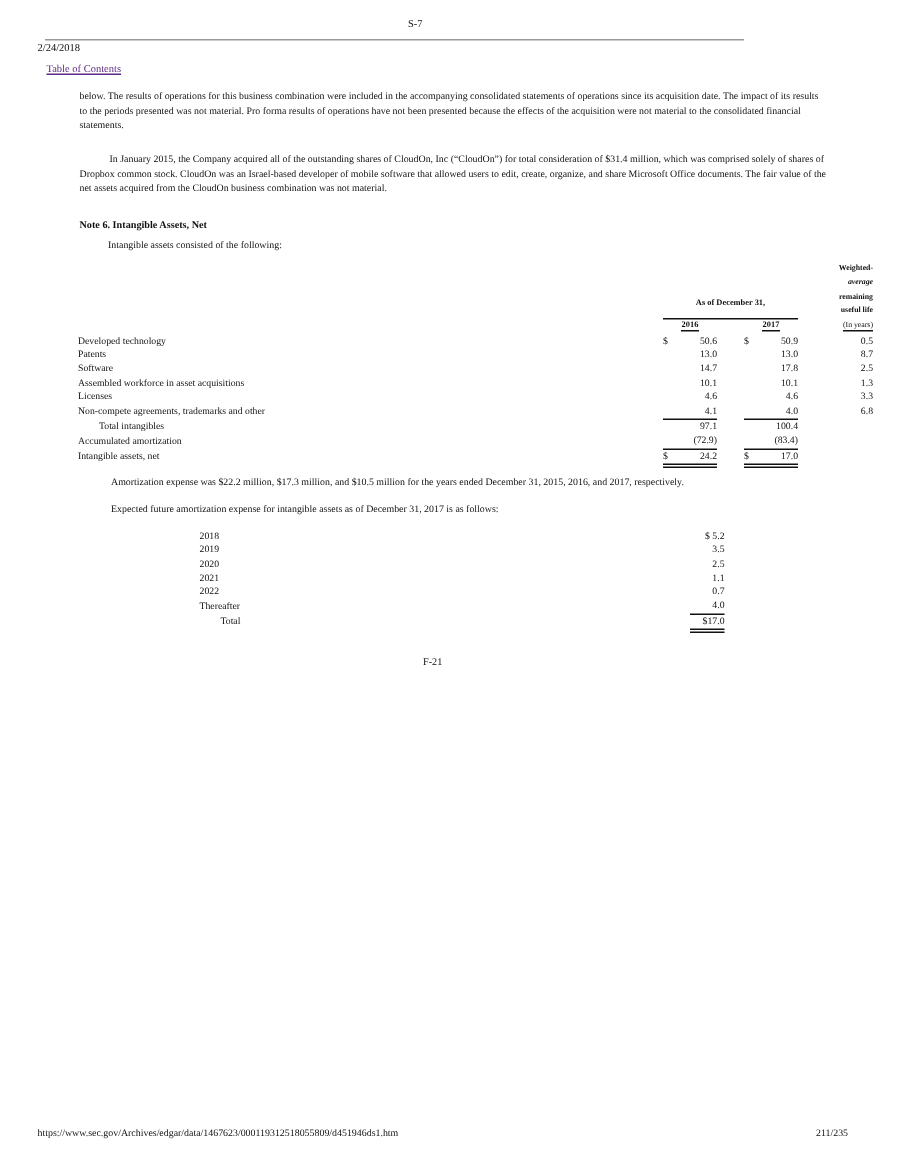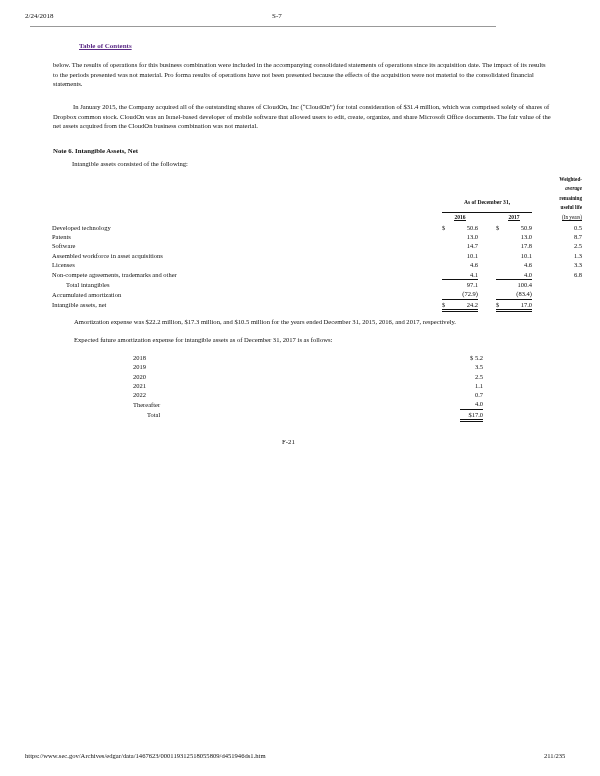--- a/index.html
+++ b/index.html
@@ -1,24 +1,24 @@
 <!DOCTYPE html>
 <html><head>
 <meta charset="utf-8">
 <style>
   html, body { margin: 0; padding: 0; background: #ffffff; }
   body {
     width: 600px; height: 776px; position: relative; overflow: hidden;
     font-family: "Liberation Serif", serif; color: #111;
   }
   .abs { position: absolute; }
-  .hdr-date { left: 25px; top: 12px; font-size: 7px; }
+  .hdr-date { left: 25px; top: 28px; font-size: 7px; }
   .hdr-title { left: 272px; top: 12px; font-size: 7px; }
   .hdr-rule { left: 30px; top: 26px; width: 466px; height: 0; border-top: 1px solid #999; }
-  .toc-link { left: 31px; top: 42px; font-size: 7px; font-weight: bold; color: #5b2a86; text-decoration: underline; margin-left: 48px; }
+  .toc-link { left: 31px; top: 42px; font-size: 7px; font-weight: normal; color: #5b2a86; text-decoration: underline; }
   .para { left: 53px; width: 498px; font-size: 6.6px; line-height: 9.6px; text-align: left; }
   .p1 { top: 60px; }
   .p2 { top: 102px; }
   .p2 .indent { display: inline-block; width: 20px; }
   .note-title { left: 53px; top: 147px; font-size: 6.8px; font-weight: bold; }
   .intro { left: 72px; top: 160px; font-size: 6.6px; }
 
   table.intang { position: absolute; left: 52px; top: 175px; border-collapse: collapse; font-size: 6.5px; }
   table.intang td { padding: 0; height: 9.4px; line-height: 9.4px; white-space: nowrap; }
   .c-label { width: 390px; }

